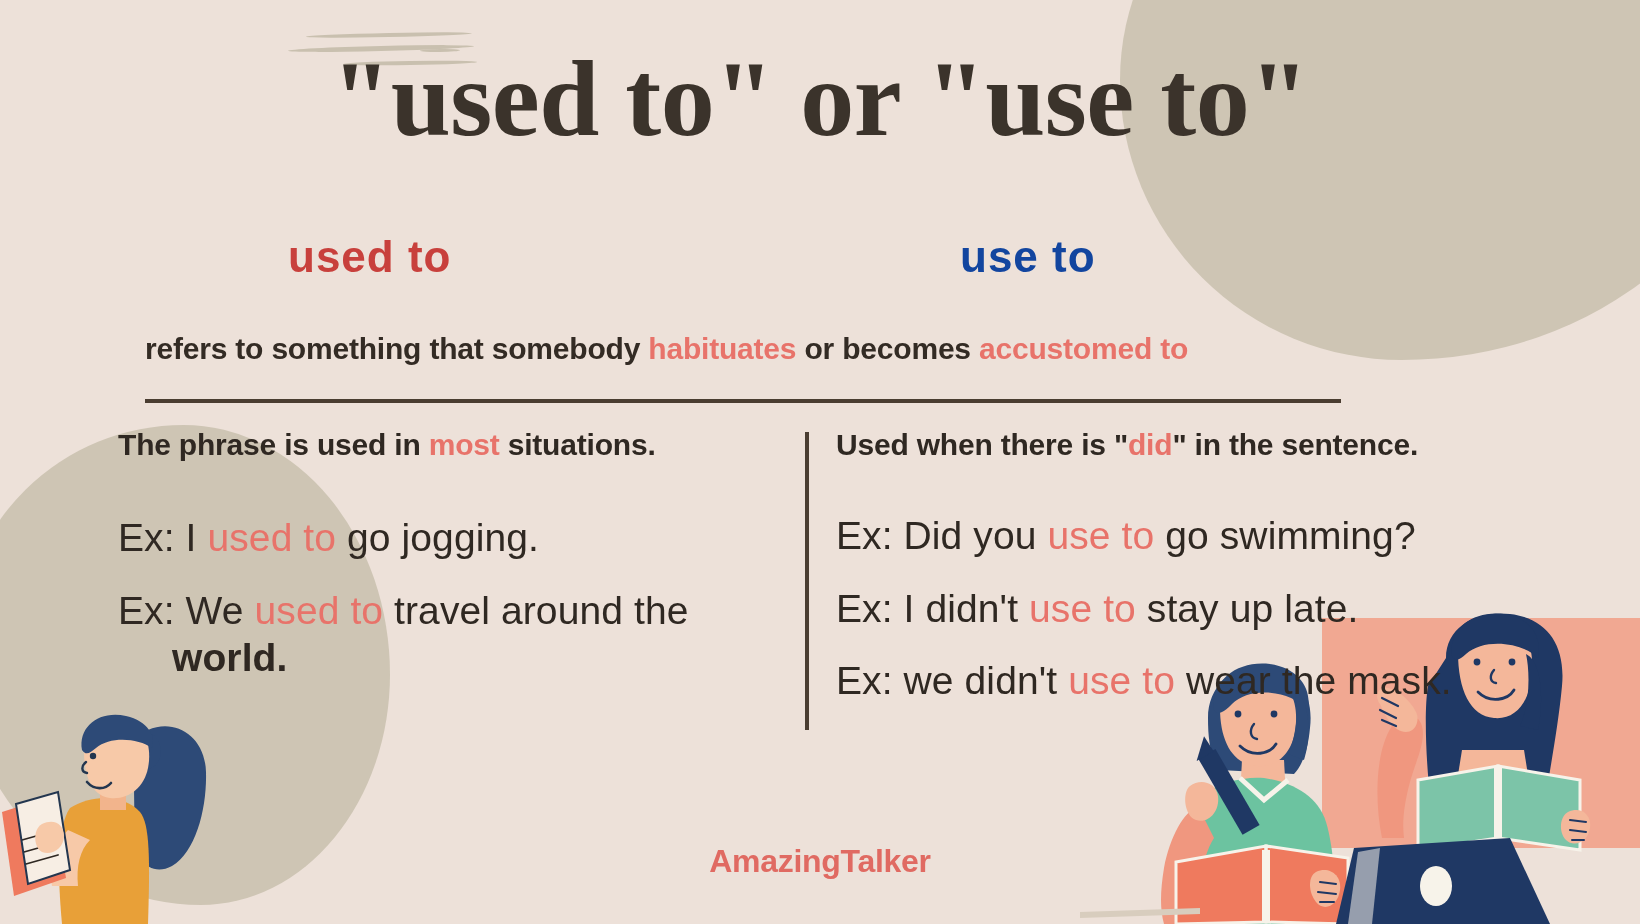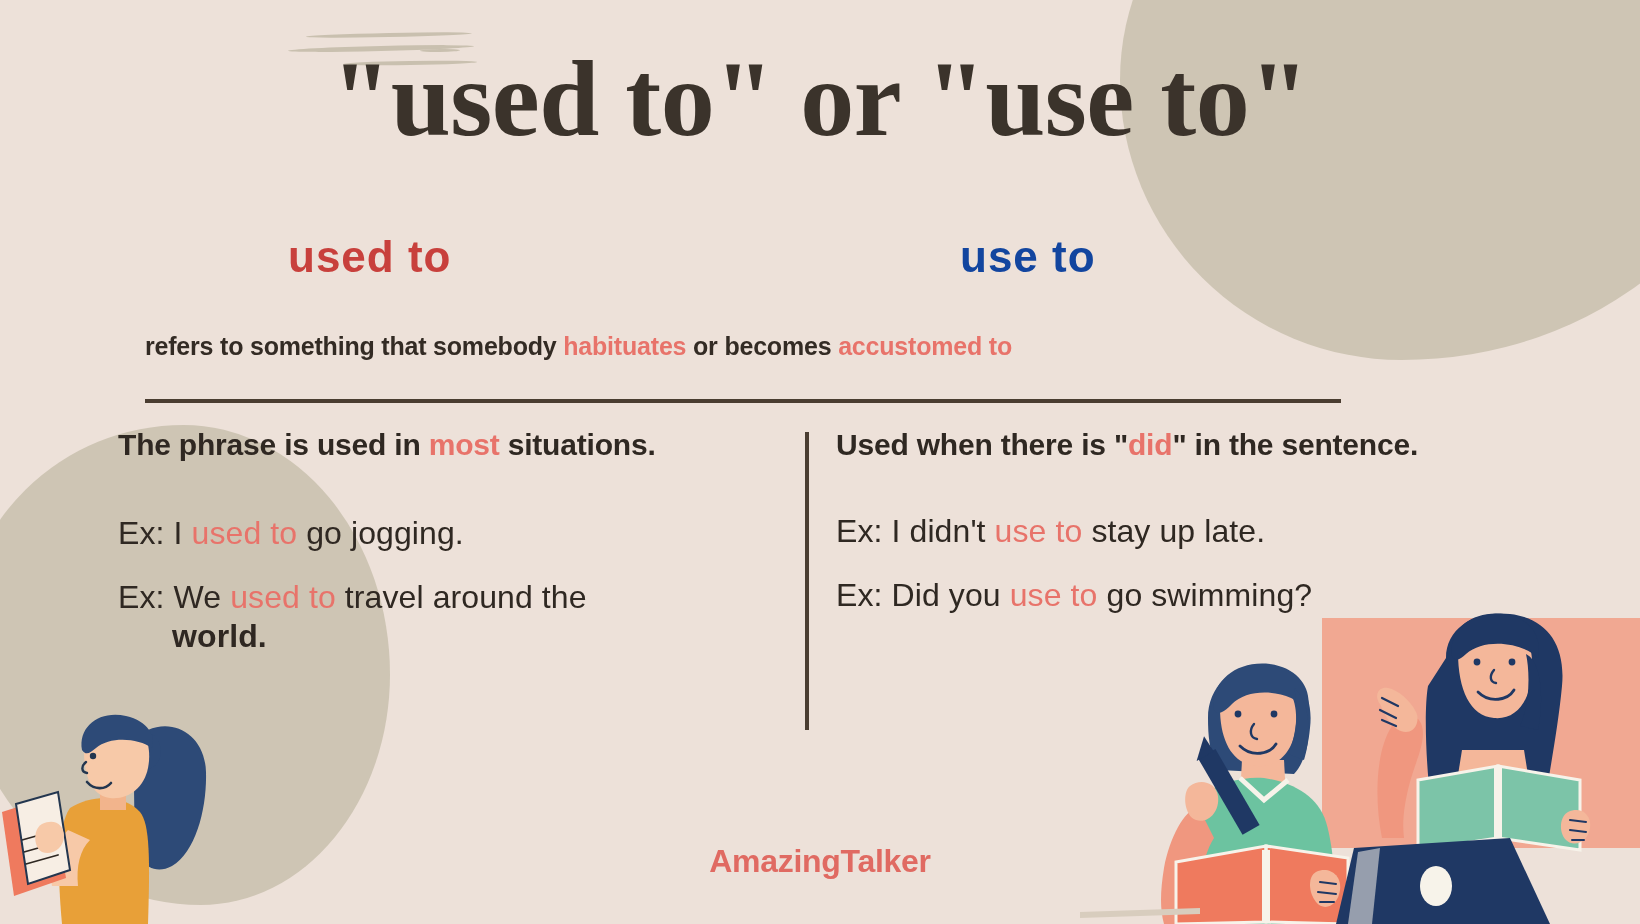--- a/index.html
+++ b/index.html
@@ -53,21 +53,21 @@
   .head {
     position:absolute; top:0;
     font-weight:700; font-size:44px; letter-spacing:1px;
   }
   #head-left  { left:288px;  color:#c8403c; }
   #head-right { left:960px;  color:#12459f; }
 
   
   #definition {
     position:absolute; top:332px; left:145px; width:1196px;
-    font-weight:700; font-size:25px; letter-spacing:-0.2px;
+    font-weight:700; font-size:30px; letter-spacing:-0.2px;
     color:#332b24; z-index:3; white-space:nowrap;
   }
   #definition .hl { color:#e8736a; }
 
   
   #hrule {
     position:absolute; left:145px; top:399px; width:1196px; height:4px;
     background:#4a3d31; z-index:3;
   }
   #vrule {
@@ -82,21 +82,21 @@
 
   .col-title {
     font-weight:700; font-size:30px; color:#2f2822;
     letter-spacing:-0.2px; white-space:nowrap;
   }
   .col-title .hl { color:#e8736a; }
   #col-left .col-title { margin-bottom:52px; }
   #col-right .col-title { margin-bottom:50px; }
 
   .ex {
-    font-size:32px; font-weight:400; color:#2f2822;
+    font-size:39px; font-weight:400; color:#2f2822;
     line-height:1.22; margin-bottom:25px;
     letter-spacing:0.1px;
   }
   #col-left .ex { padding-left:0px; }
   .ex .hl { color:#e8736a; }
   .ex .cont { display:block; padding-left:54px;font-weight:bold; }
 
   
   #brand {
     position:absolute; left:0; right:0; top:843px;
@@ -142,24 +142,25 @@
 
     <div class="ex"><span>Ex: I </span><span class="hl">used to</span><span> go jogging.</span></div>
 
 
     <div class="ex"><span>Ex: We </span><span class="hl">used to</span><span> travel around the</span><span class="cont">world.</span></div>
   </div>
 
   <div class="col" id="col-right">
     <div class="col-title"><span>Used when there is "</span><span class="hl">did</span><span>" in the sentence.</span></div>
 
+    <div class="ex"><span>Ex: Did you </span><span class="hl">use to</span><span> go swimming?</span></div>
+
     <div class="ex"><span>Ex: I didn't </span><span class="hl">use to</span><span> stay up late.</span></div>
 
-    <div class="ex"><span>Ex: Did you </span><span class="hl">use to</span><span> go swimming?</span></div>
-
+    <div class="ex"><span>Ex: we didn't </span><span class="hl">use to</span><span> wear the mask.</span></div>
   </div>
 
   <div id="brand">AmazingTalker</div>
 
   <svg class="illus" id="illus-left" viewBox="0 0 250 224">
 
     <path d="M148 30 C175 18 205 36 206 72 C207 108 196 152 172 166 C150 178 132 158 134 128 C136 100 128 44 148 30 Z" fill="#2d4a77"></path>
 
     <path d="M126 40 C140 28 156 30 160 46 C164 62 152 72 138 70 C124 68 116 52 126 40 Z" fill="#2d4a77"></path>
 

